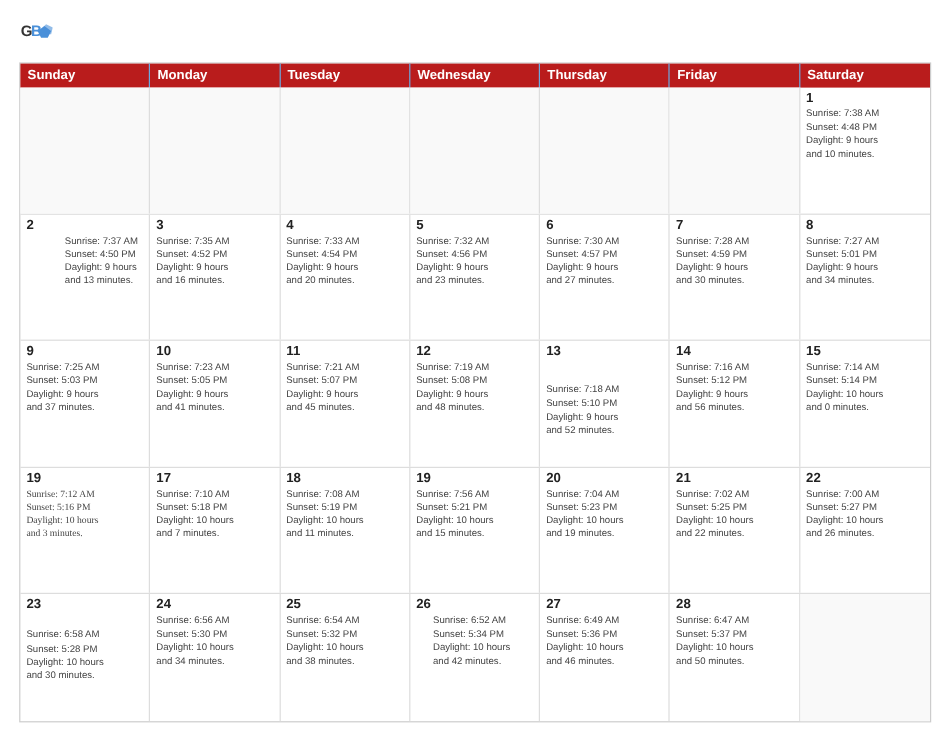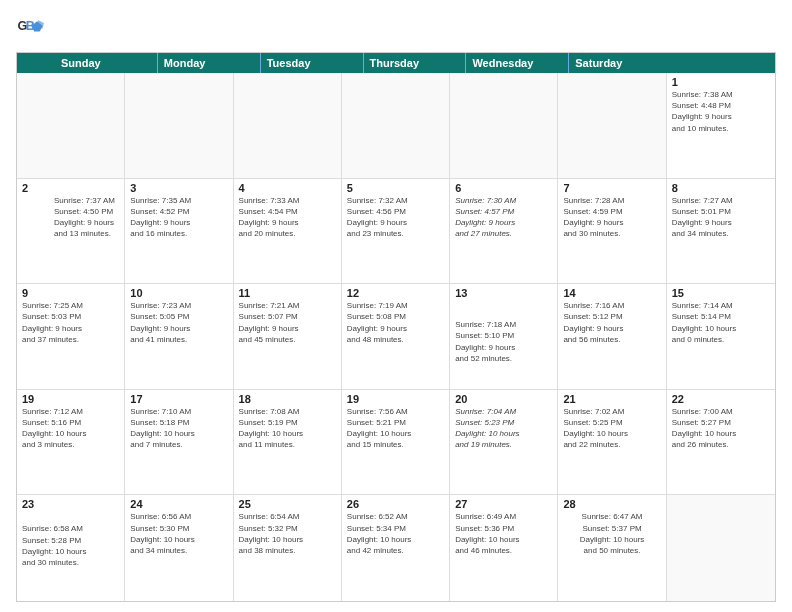--- a/index.html
+++ b/index.html
@@ -57,22 +57,21 @@
     }
     .calendar {
       flex: 1;
       display: flex;
       flex-direction: column;
       border: 1px solid #ccc;
     }
     .cal-header {
       display: grid;
       grid-template-columns: repeat(7, 1fr);
-      background: #0f766e;
-      padding-left: 38px;
+      background: #b91c1c;
     }
     .cal-header-cell {
       color: #fff;
       font-size: 11px;
       font-weight: bold;
       padding: 4px 6px;
       border-right: 1px solid #6aaae0;
       text-align: left;
     }
     .cal-header-cell:last-child { border-right: none; }
@@ -131,22 +130,23 @@
       <div class="main-title"></div>
       <div class="subtitle"></div>
     </div>
   </div>
 
   <div class="calendar">
     <div class="cal-header">
     <div class="cal-header-cell">Sunday</div>
         <div class="cal-header-cell">Monday</div>
         <div class="cal-header-cell">Tuesday</div>
+        <div class="cal-header-cell">Wednesday</div>
         <div class="cal-header-cell">Thursday</div>
-        <div class="cal-header-cell">Wednesday</div>
+        <div class="cal-header-cell">Friday</div>
         <div class="cal-header-cell">Saturday</div>
       </div>
     <div class="cal-body">
     <div class="cal-row">
           <div class="cal-cell empty"></div>
           <div class="cal-cell empty"></div>
           <div class="cal-cell empty"></div>
           <div class="cal-cell empty"></div>
           <div class="cal-cell empty"></div>
           <div class="cal-cell empty"></div>
@@ -182,21 +182,21 @@
           </div>
           <div class="cal-cell">
             <span class="day-num">5</span>
             <div class="day-info" style="white-space: pre-line;">Sunrise: 7:32 AM
 Sunset: 4:56 PM
 Daylight: 9 hours
 and 23 minutes.</div>
           </div>
           <div class="cal-cell">
             <span class="day-num">6</span>
-            <div class="day-info" style="white-space: pre-line; font-style: italic;">Sunrise: 7:30 AM
+            <div class="day-info" style="white-space: pre-line;">Sunrise: 7:30 AM
 Sunset: 4:57 PM
 Daylight: 9 hours
 and 27 minutes.</div>
           </div>
           <div class="cal-cell">
             <span class="day-num">7</span>
             <div class="day-info" style="white-space: pre-line;">Sunrise: 7:28 AM
 Sunset: 4:59 PM
 Daylight: 9 hours
 and 30 minutes.</div>
@@ -256,21 +256,21 @@
             <span class="day-num">15</span>
             <div class="day-info" style="white-space: pre-line;">Sunrise: 7:14 AM
 Sunset: 5:14 PM
 Daylight: 10 hours
 and 0 minutes.</div>
           </div>
         </div>
         <div class="cal-row">
           <div class="cal-cell">
             <span class="day-num">19</span>
-            <div class="day-info" style="white-space: pre-line;">Sunrise: 7:12 AM
+            <div class="day-info" style="white-space: pre-line; font-family: Liberation Serif, serif;">Sunrise: 7:12 AM
 Sunset: 5:16 PM
 Daylight: 10 hours
 and 3 minutes.</div>
           </div>
           <div class="cal-cell">
             <span class="day-num">17</span>
             <div class="day-info" style="white-space: pre-line;">Sunrise: 7:10 AM
 Sunset: 5:18 PM
 Daylight: 10 hours
 and 7 minutes.</div>
@@ -284,21 +284,21 @@
           </div>
           <div class="cal-cell">
             <span class="day-num">19</span>
             <div class="day-info" style="white-space: pre-line;">Sunrise: 7:56 AM
 Sunset: 5:21 PM
 Daylight: 10 hours
 and 15 minutes.</div>
           </div>
           <div class="cal-cell">
             <span class="day-num">20</span>
-            <div class="day-info" style="white-space: pre-line; font-style: italic;">Sunrise: 7:04 AM
+            <div class="day-info" style="white-space: pre-line;">Sunrise: 7:04 AM
 Sunset: 5:23 PM
 Daylight: 10 hours
 and 19 minutes.</div>
           </div>
           <div class="cal-cell">
             <span class="day-num">21</span>
             <div class="day-info" style="white-space: pre-line;">Sunrise: 7:02 AM
 Sunset: 5:25 PM
 Daylight: 10 hours
 and 22 minutes.</div>
@@ -328,35 +328,35 @@
           </div>
           <div class="cal-cell">
             <span class="day-num">25</span>
             <div class="day-info" style="white-space: pre-line;">Sunrise: 6:54 AM
 Sunset: 5:32 PM
 Daylight: 10 hours
 and 38 minutes.</div>
           </div>
           <div class="cal-cell">
             <span class="day-num">26</span>
-            <div class="day-info" style="white-space: pre-line;">Sunrise: 6:52 AM
+            <div class="day-info" style="white-space: pre-line; margin-left: 14px;">Sunrise: 6:52 AM
 Sunset: 5:34 PM
 Daylight: 10 hours
 and 42 minutes.</div>
           </div>
           <div class="cal-cell">
             <span class="day-num">27</span>
             <div class="day-info" style="white-space: pre-line;">Sunrise: 6:49 AM
 Sunset: 5:36 PM
 Daylight: 10 hours
 and 46 minutes.</div>
           </div>
           <div class="cal-cell">
             <span class="day-num">28</span>
-            <div class="day-info" style="white-space: pre-line; text-align: center;">Sunrise: 6:47 AM
+            <div class="day-info" style="white-space: pre-line;">Sunrise: 6:47 AM
 Sunset: 5:37 PM
 Daylight: 10 hours
 and 50 minutes.</div>
           </div>
           <div class="cal-cell empty"></div>
         </div>
       </div>
   </div>
 </div>
 

